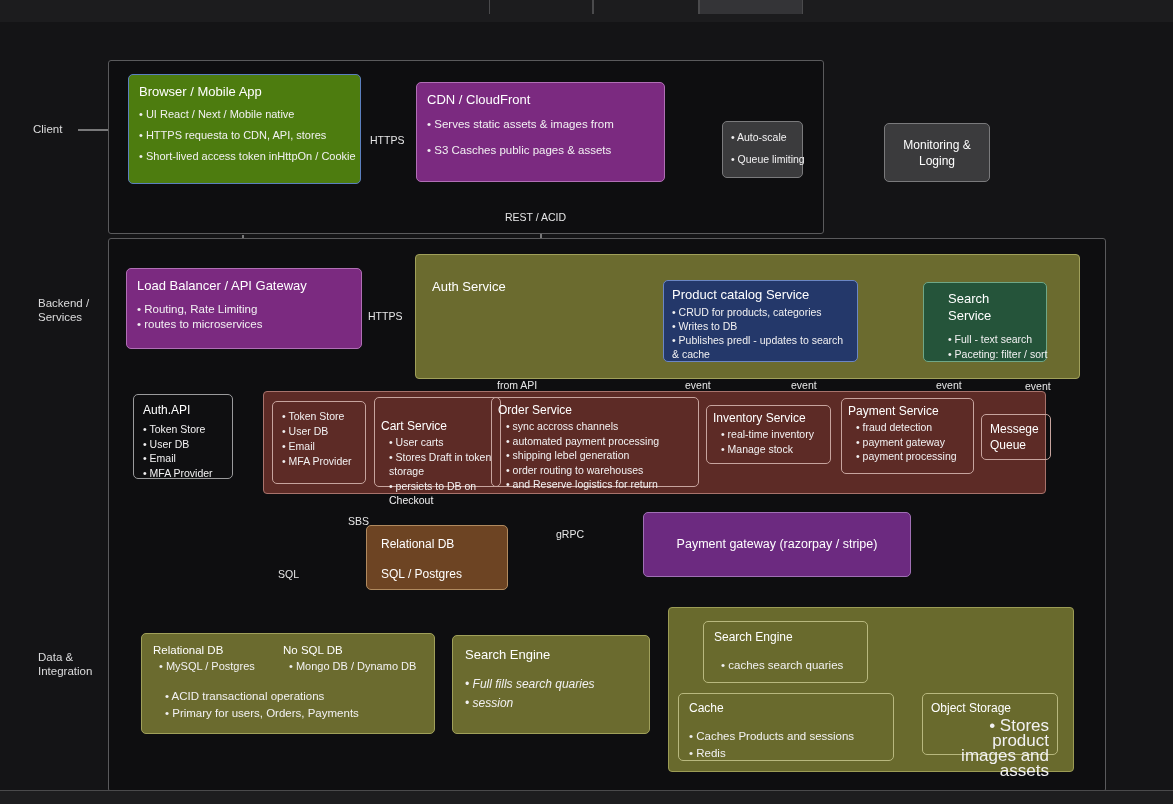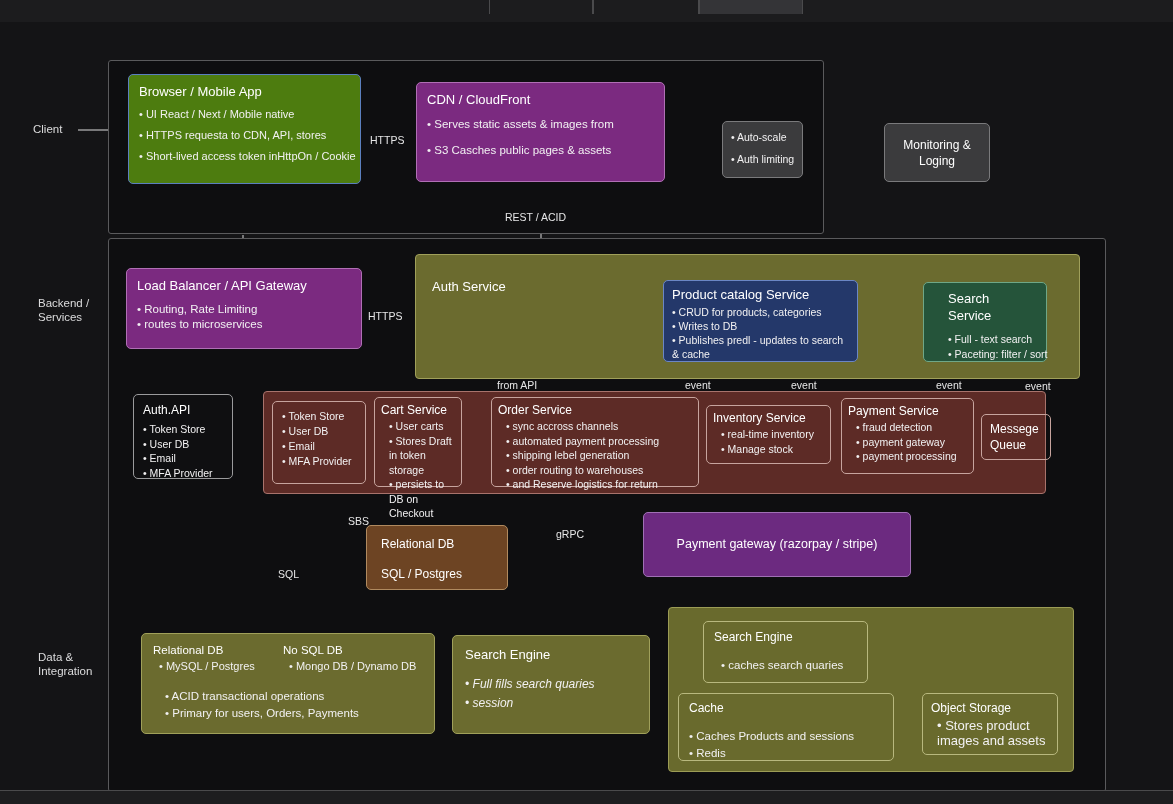--- a/index.html
+++ b/index.html
@@ -160,21 +160,21 @@
       <div class="h">CDN / CloudFront</div>
       <ul style="margin-top:9px;">
         <li style="font-size:11.5px;">Serves static assets &amp; images from</li>
         <li style="font-size:11.5px;margin-top:11px;">S3 Casches public pages &amp; assets</li>
       </ul>
     </div>
 
     <div class="node grey pad" style="left:722px;top:99px;width:81px;height:57px;padding:8px 8px;">
       <ul>
         <li style="font-size:10.5px;">Auto-scale</li>
-        <li style="font-size:10.5px;margin-top:7px;">Auth limiting</li>
+        <li style="font-size:10.5px;margin-top:7px;">Queue limiting</li>
       </ul>
     </div>
 
     <div class="node grey" style="left:884px;top:101px;width:106px;height:59px;display:flex;align-items:center;justify-content:center;">
       <div class="h sm" style="white-space:pre;text-align:center;line-height:16px;">Monitoring &amp;
 Loging</div>
     </div>
 
     <div class="clab" style="left:370px;top:112px;">HTTPS</div>
     <div class="clab" style="left:505px;top:189px;">REST / ACID</div>
@@ -231,21 +231,21 @@
 
     <div class="node maroon-in" style="left:272px;top:379px;width:94px;height:83px;padding:7px 9px;">
       <ul>
         <li style="font-size:10.5px;line-height:15px;">Token Store</li>
         <li style="font-size:10.5px;line-height:15px;">User DB</li>
         <li style="font-size:10.5px;line-height:15px;">Email</li>
         <li style="font-size:10.5px;line-height:15px;">MFA Provider</li>
       </ul>
     </div>
 
-    <div class="node maroon-in" style="left:374px;top:375px;width:88px;height:90px;padding:4px 6px;">
+    <div class="node maroon-in" style="left:374px;top:375px;width:127px;height:90px;padding:20px 6px;">
       <div class="h sm">Cart Service</div>
       <ul style="margin-left:8px;">
         <li style="font-size:10.5px;line-height:14.5px;">User carts</li>
         <li style="font-size:10.5px;line-height:14.5px;white-space:normal;">Stores Draft in token storage</li>
         <li style="font-size:10.5px;line-height:14.5px;white-space:normal;">persiets to DB on Checkout</li>
       </ul>
     </div>
 
     <div class="node maroon-in" style="left:491px;top:375px;width:208px;height:90px;padding:4px 6px;">
       <div class="h sm">Order Service</div>
@@ -335,20 +335,20 @@
       <div class="h sm" style="font-size:12px;">Cache</div>
       <ul style="margin-top:11px;">
         <li style="font-size:11.5px;line-height:17px;">Caches Products and sessions</li>
         <li style="font-size:11.5px;line-height:17px;">Redis</li>
       </ul>
     </div>
 
     <div class="node olive-in" style="left:922px;top:671px;width:136px;height:62px;padding:6px 8px;">
       <div class="h sm" style="font-size:12px;">Object Storage</div>
       <ul style="margin-left:6px;margin-top:1px;">
-        <li style="font-size:13px;line-height:15px;white-space:normal;">Stores product images and assets</li>
+        <li style="font-size:17px;line-height:15px;white-space:normal;text-align:right;">Stores product images and assets</li>
       </ul>
     </div>
 
   </div>
 
   <div class="bottombar"></div>
 </div>
 
 </body></html>

